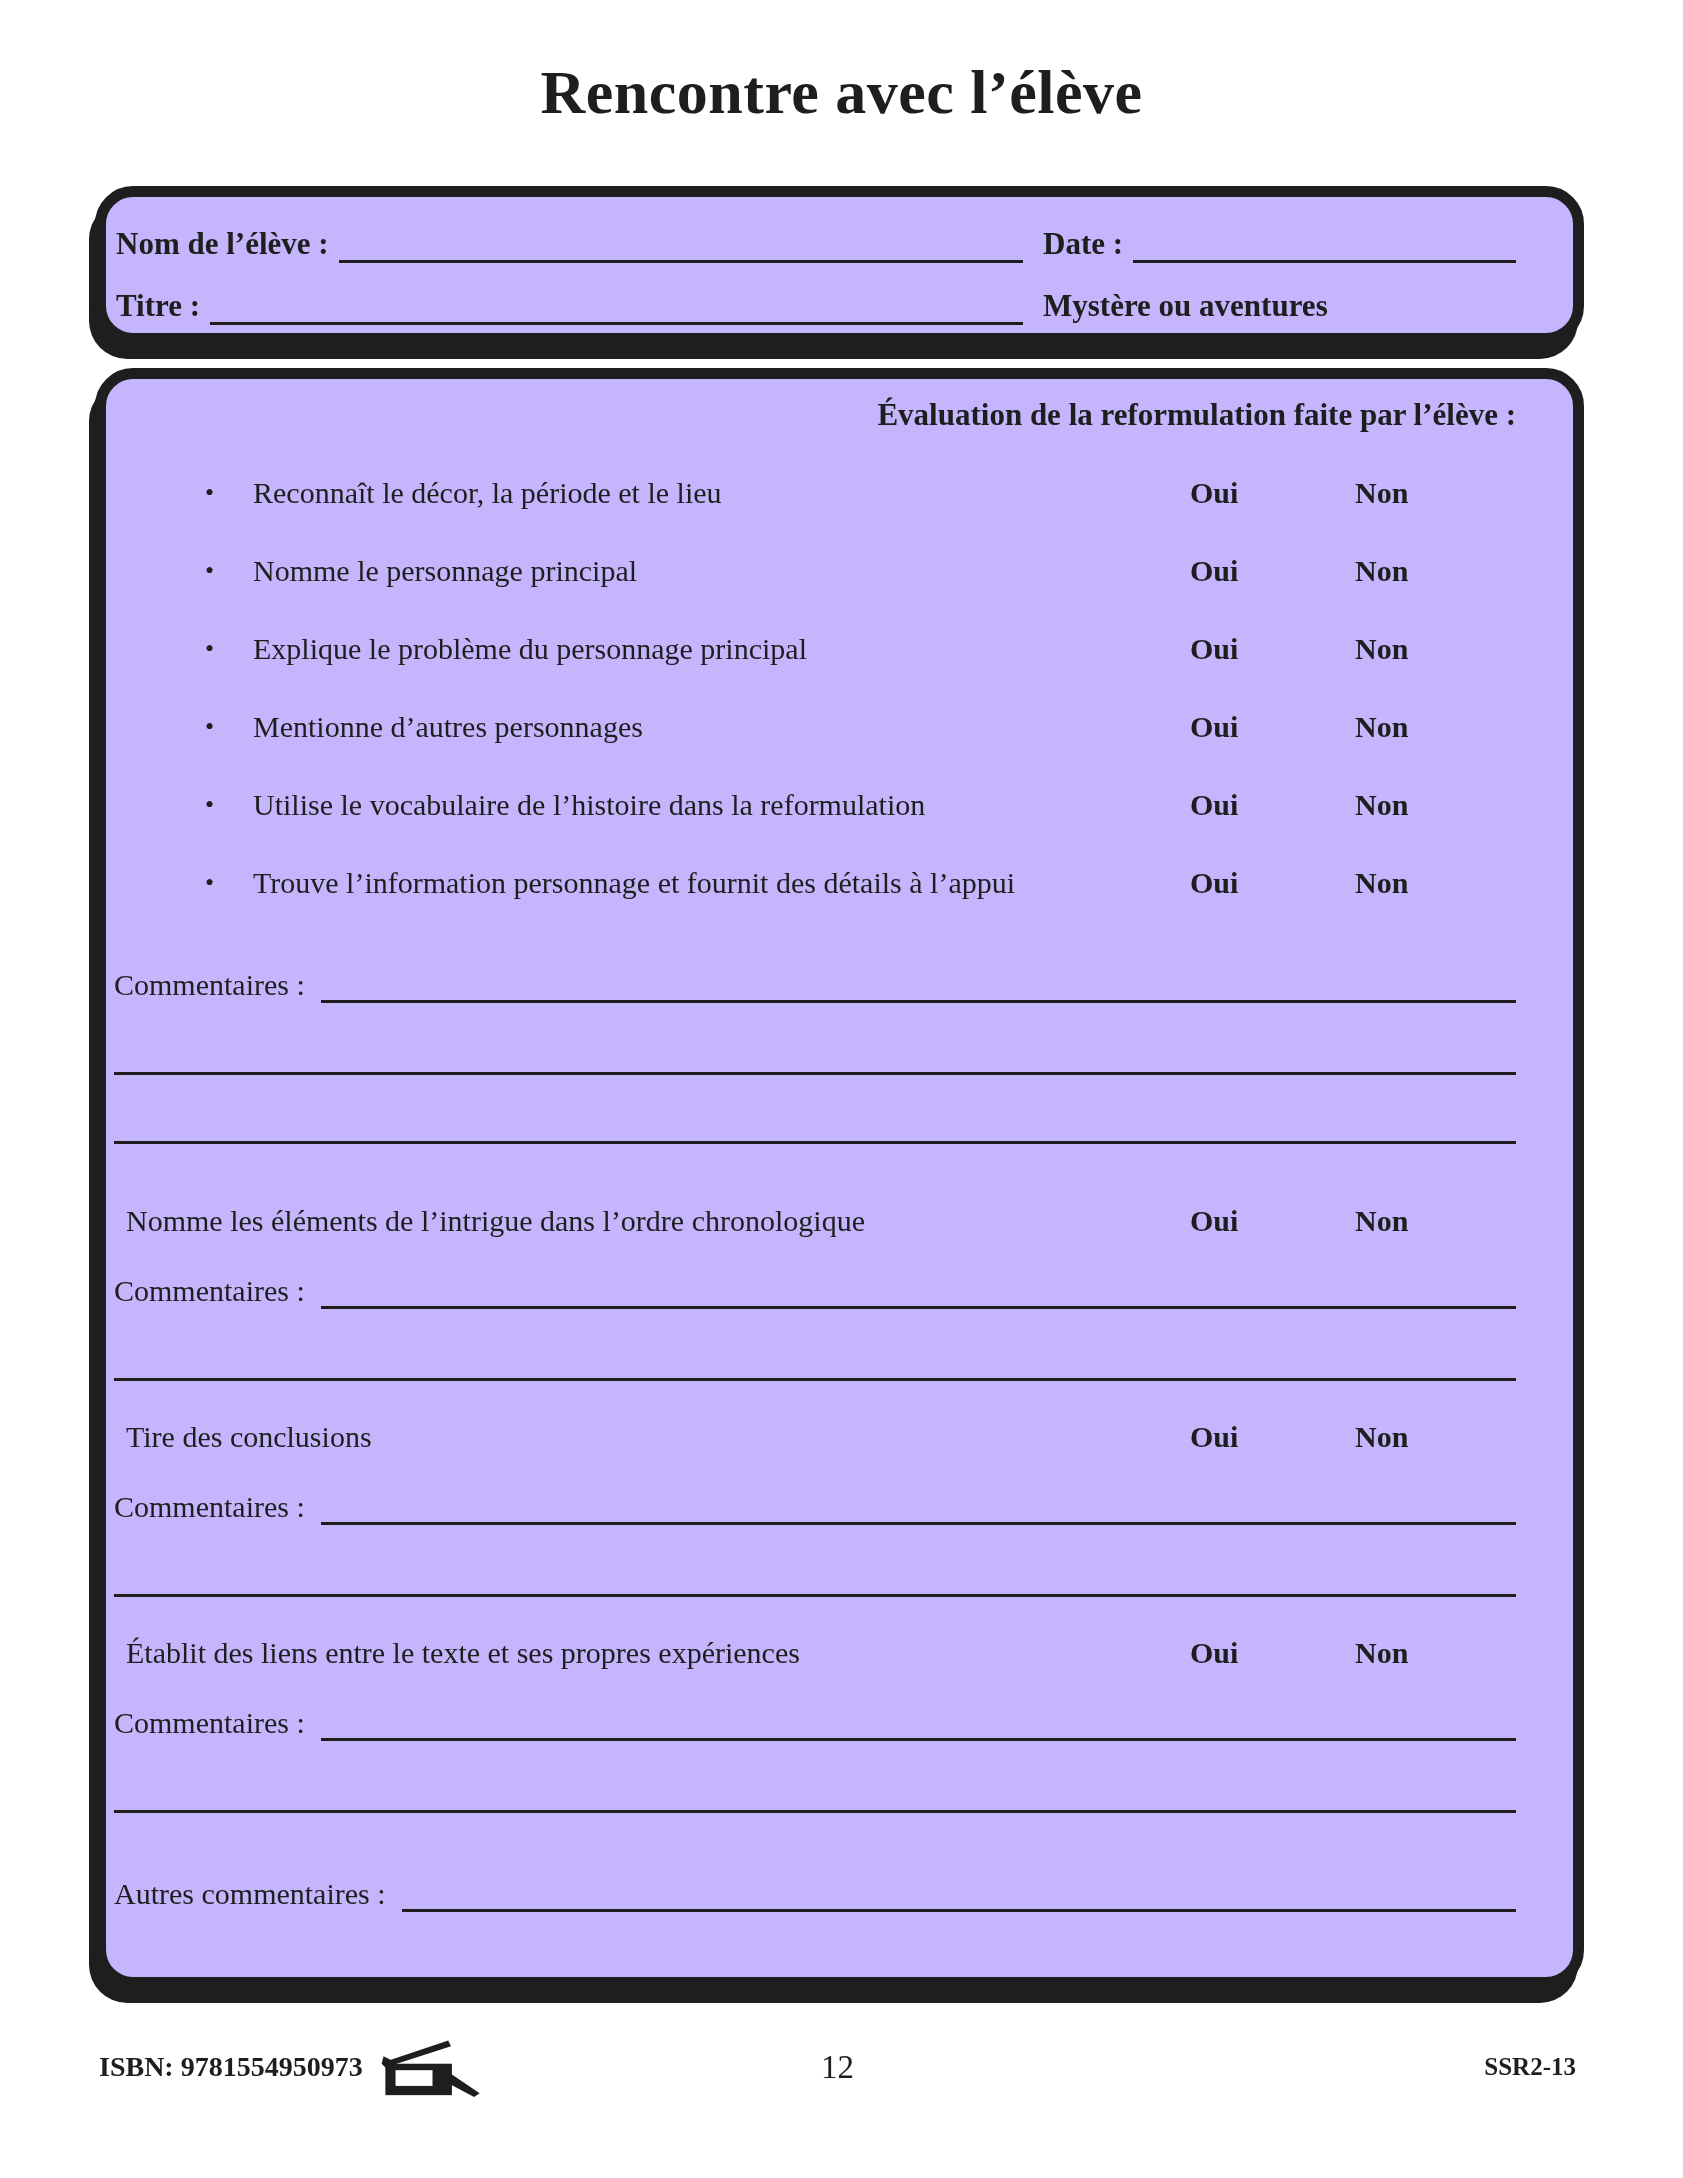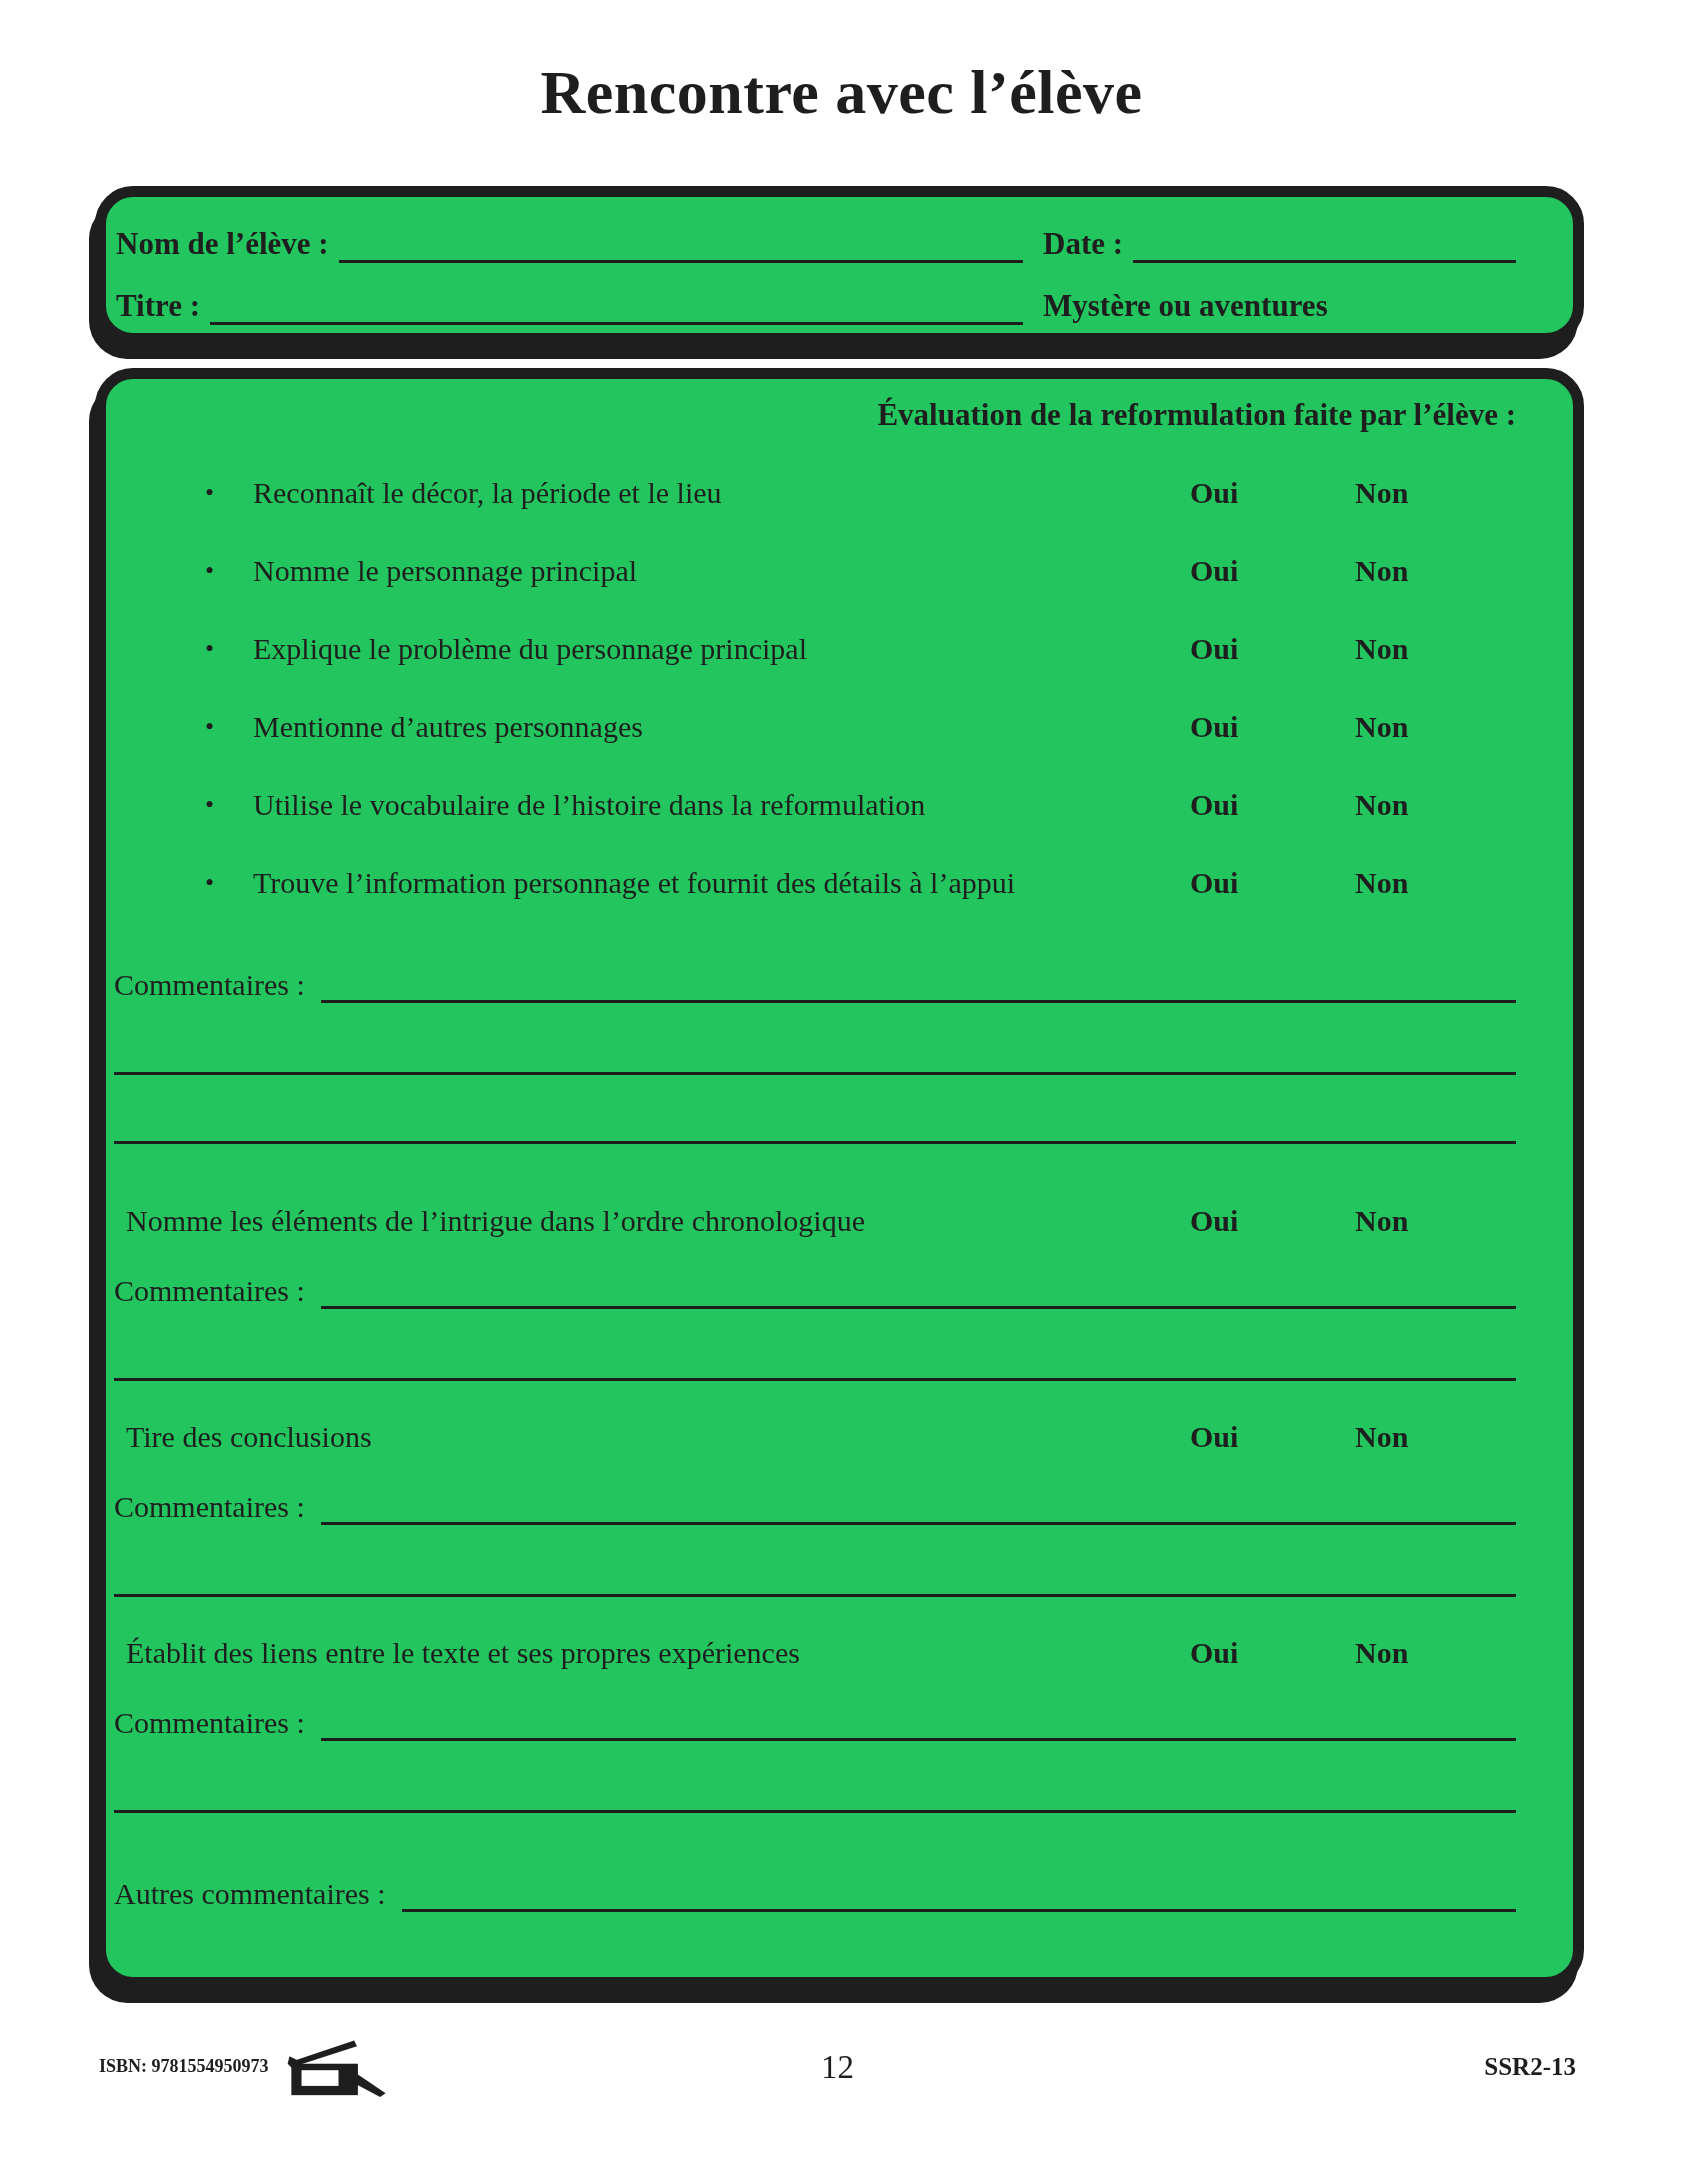--- a/index.html
+++ b/index.html
@@ -17,21 +17,21 @@
     text-align: center;
     font-size: 62px;
     font-weight: bold;
     letter-spacing: 0.5px;
   }
   
   .box {
     position: absolute;
     left: 95px;
     width: 1489px;
-    background: #22c55e;
+    background: #c4b5fd;
     border: 11px solid #1e1e1e;
     border-radius: 38px;
     box-shadow: -6px 15px 0 0 #1e1e1e;
   }
   .box1 { top: 186px; height: 158px; padding: 28px 57px 0 10px; }
   .box2 { top: 368px; height: 1620px; padding: 16px 57px 0 8px; }
 
   .frow {
     display: flex;
     align-items: flex-end;
@@ -116,21 +116,21 @@
 
   .footer {
     position: absolute;
     top: 2035px; left: 99px; right: 107px;
     height: 63px;
     display: flex;
     align-items: center;
   }
   .footer .isbn {
     font-weight: bold;
-    font-size: 18px;
+    font-size: 28px;
     white-space: nowrap;
     text-align: center;
   }
   .copier { width: 103px; height: 61px; margin-left: 18px; flex: none; }
   .footer .pagenum {
     position: absolute;
     left: 50%; top: 50%;
     transform: translate(-50%, -50%);
     font-size: 33px;
   }

